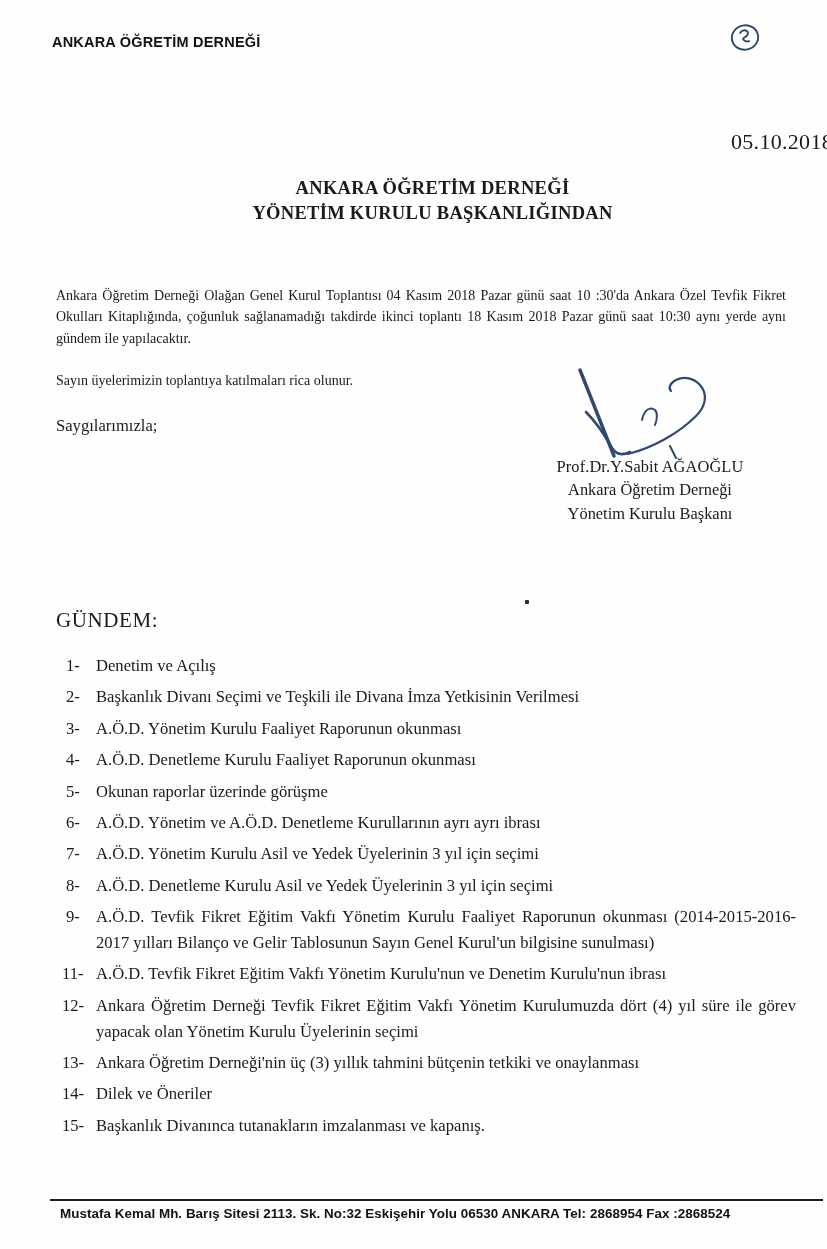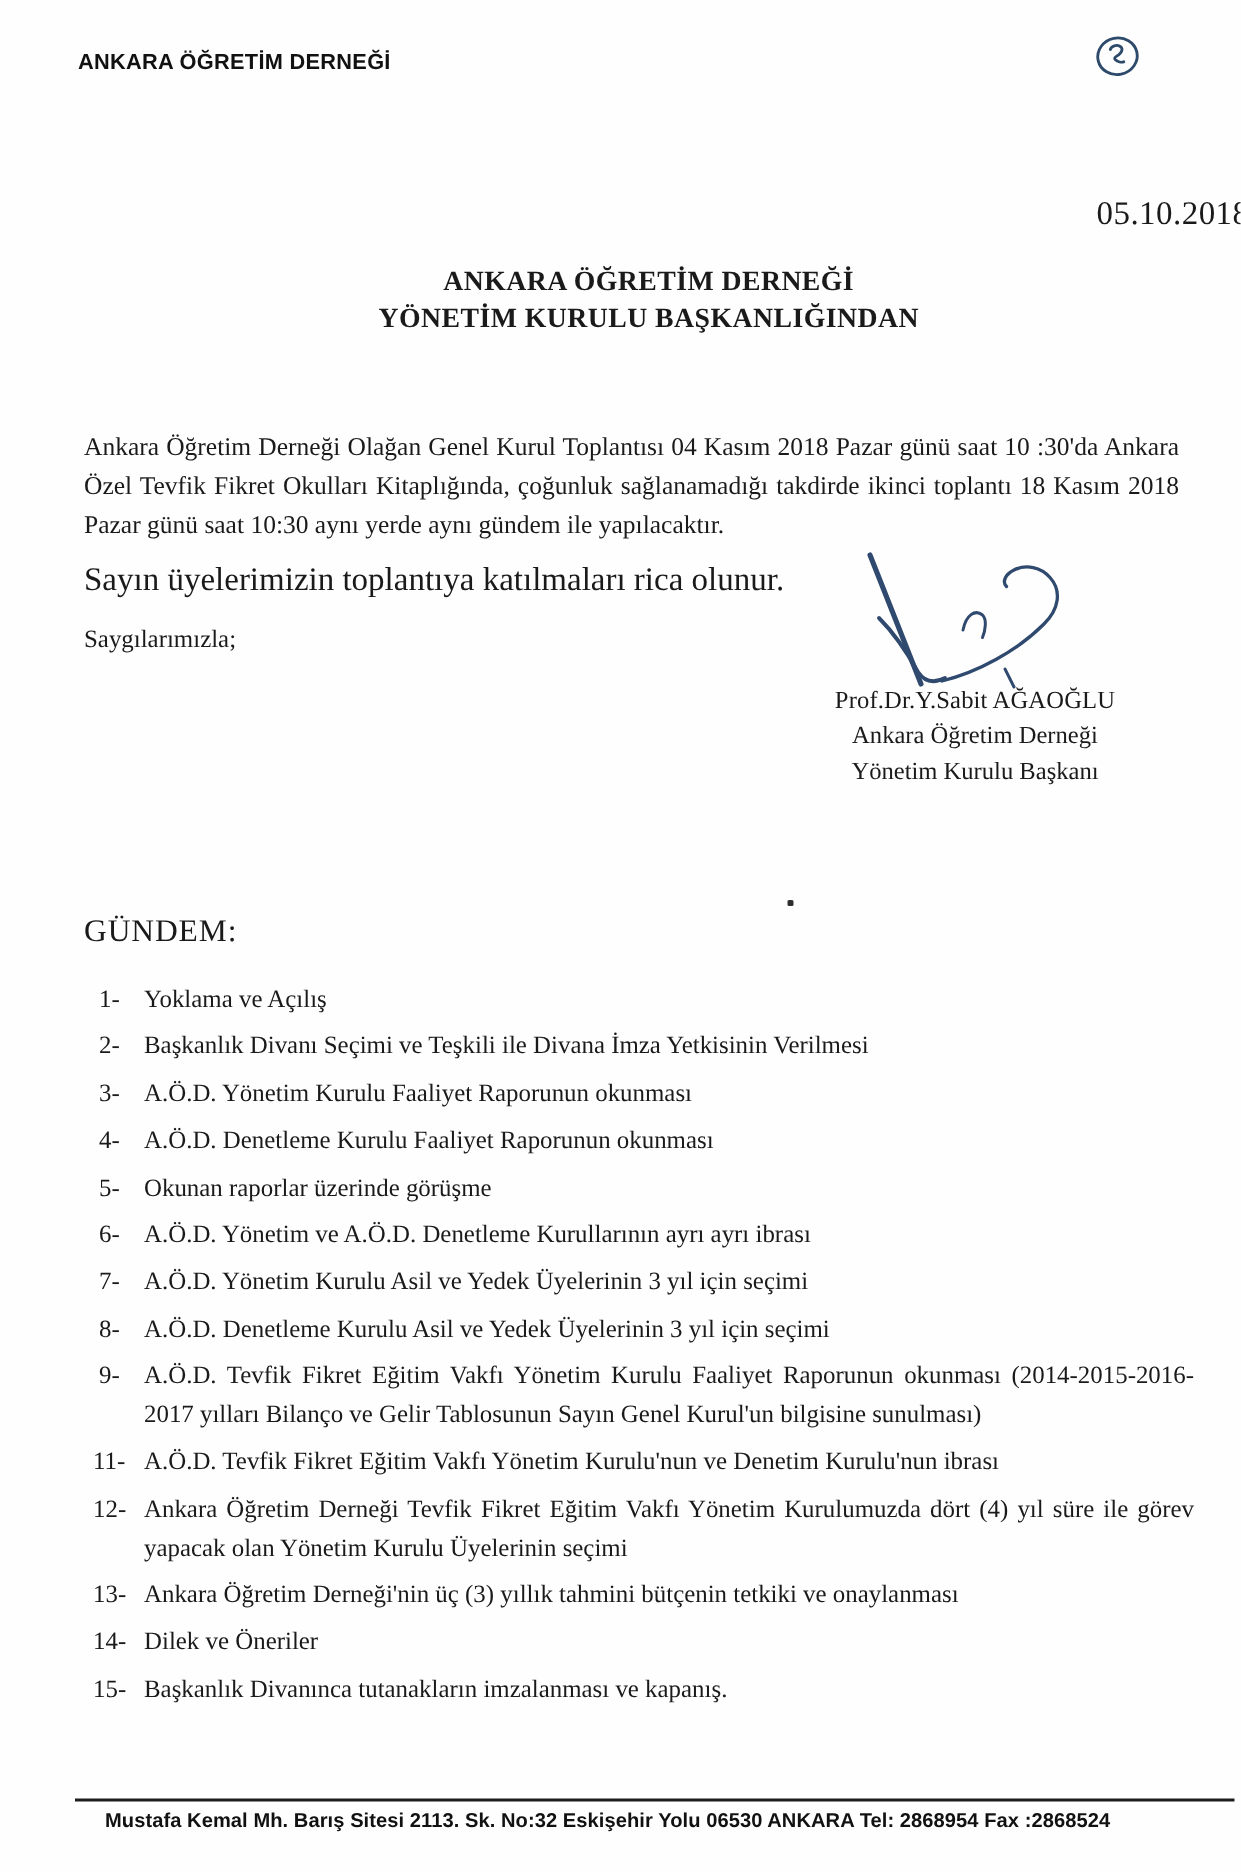--- a/index.html
+++ b/index.html
@@ -62,29 +62,29 @@
     line-height: 1.33;
     letter-spacing: 0.3px;
   }
 
   
   .body-para {
     position: absolute;
     left: 56px;
     width: 730px;
     top: 285px;
-    font-size: 17px;
+    font-size: 14px;
     line-height: 1.52;
     text-align: justify;
   }
   .req-line {
     position: absolute;
     left: 56px;
     top: 373px;
-    font-size: 22px;
+    font-size: 14px;
   }
   .regards-line {
     position: absolute;
     left: 56px;
     top: 416px;
     font-size: 16.6px;
   }
 
   
   .signature-ink {
@@ -156,21 +156,21 @@
   
   .footer-rule {
     position: absolute;
     left: 50px;
     right: 42px;
     top: 1199px;
     border-top: 2px solid #1c1c1c;
   }
   .footer-text {
     position: absolute;
-    left: 70px;
+    left: 60px;
     top: 1206px;
     font-family: "Liberation Sans", sans-serif;
     font-weight: bold;
     font-size: 13.4px;
     letter-spacing: 0.05px;
     color: #111;
     white-space: nowrap;
     text-align: right;
   }
 </style>
@@ -219,21 +219,21 @@
     <div>Yönetim Kurulu Başkanı</div>
   </div>
 
   <div class="speck"></div>
 
   <div class="agenda-heading">GÜNDEM:</div>
 
   <div class="agenda-list">
     <div class="agenda-item single">
       <span class="num">1-</span>
-      <span class="txt">Yoklama ve Açılış</span>
+      <span class="txt">Denetim ve Açılış</span>
     </div>
     <div class="agenda-item single">
       <span class="num">2-</span>
       <span class="txt">Başkanlık Divanı Seçimi ve Teşkili ile Divana İmza Yetkisinin Verilmesi</span>
     </div>
     <div class="agenda-item single">
       <span class="num">3-</span>
       <span class="txt">A.Ö.D. Yönetim Kurulu Faaliyet Raporunun okunması</span>
     </div>
     <div class="agenda-item single">

